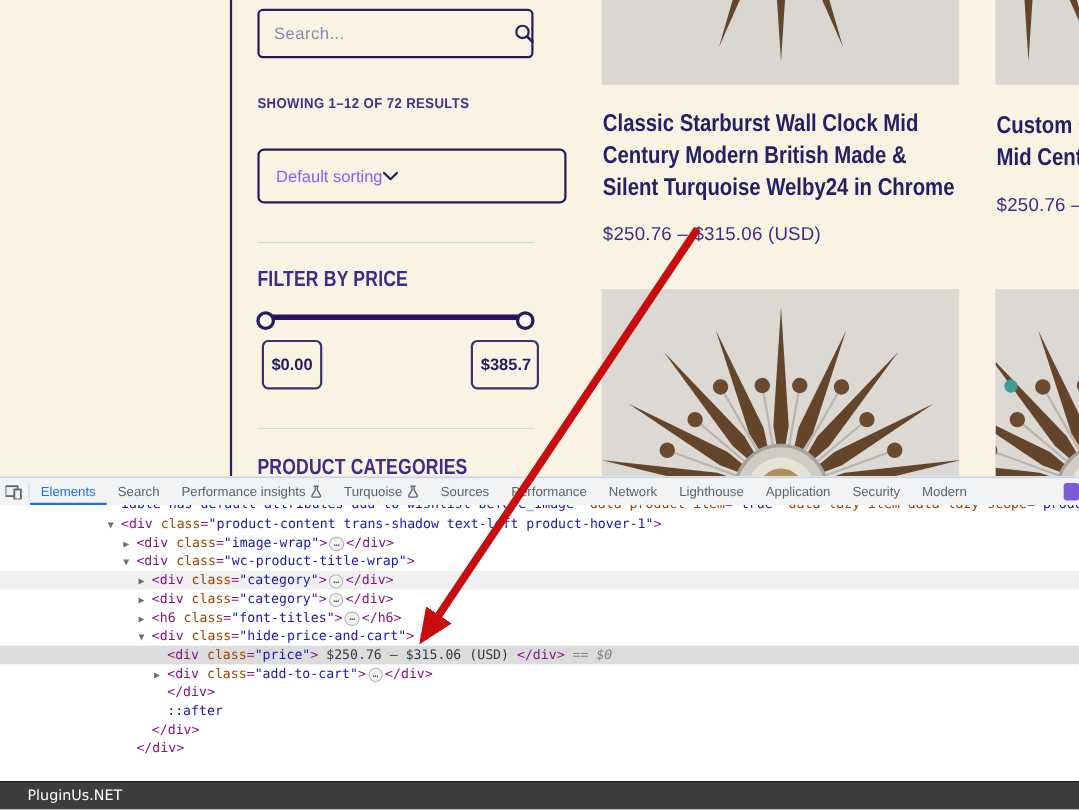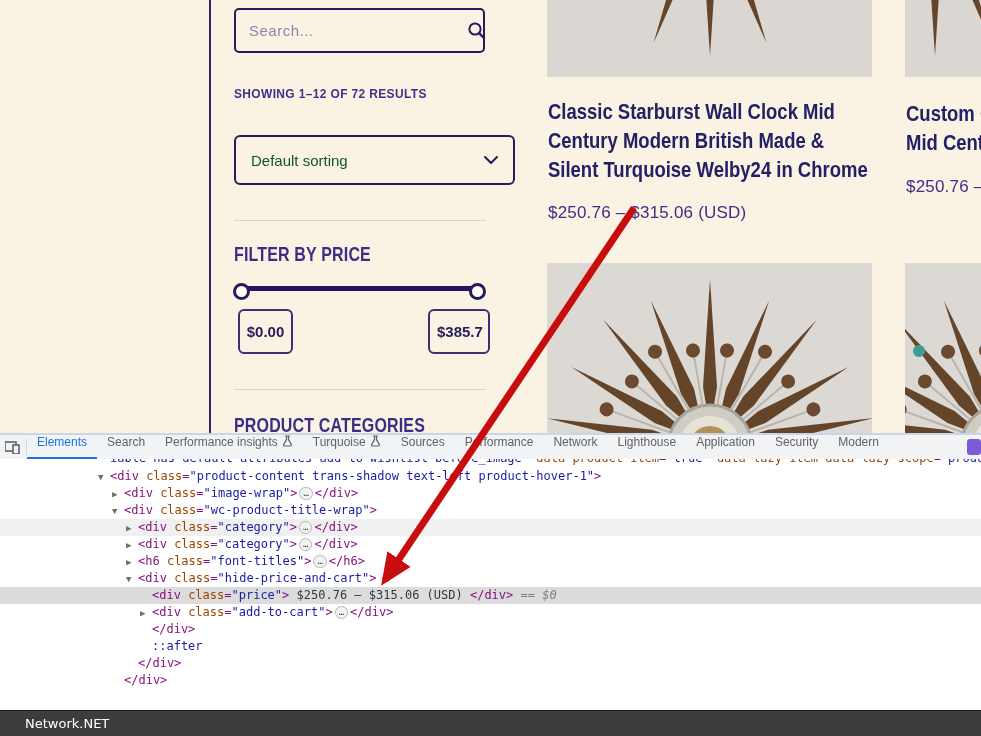--- a/index.html
+++ b/index.html
@@ -9,21 +9,21 @@
   }
   
   .page{position:absolute;left:0;top:0;width:981px;height:433px;background:#faf3e4;overflow:hidden;}
   .vline{position:absolute;left:209px;top:0;width:2px;height:433px;background:#2b2264;}
   .searchbox{position:absolute;left:234px;top:8px;width:247px;height:41px;border:2px solid #241c5c;border-radius:5px;display:flex;align-items:center;background:#faf3e4;}
   .searchbox input{flex:1;border:none;background:transparent;padding:0 13px;font-size:15px;color:#241c5c;outline:none;font-family:Liberation Sans, sans-serif;}
   .searchbox input::placeholder{color:#8d84ad;letter-spacing:.5px;}
   .search-sep{width:1px;height:29px;background:#d9d2c2;}
   .search-btn{width:45px;height:100%;display:flex;align-items:center;justify-content:center;background:none;border:none;cursor:pointer;}
   .showing{position:absolute;left:234px;top:86px;font-size:13px;font-weight:bold;letter-spacing:.4px;color:#3d3189;transform:scaleX(.92);transform-origin:left;white-space:nowrap;}
-  .sortsel{position:absolute;left:234px;top:135px;width:247px;height:46px;border:2px solid #241c5c;border-radius:6px;display:flex;align-items:center;justify-content:space-between;padding:0 15px;font-size:15px;color:#14532d;background:#faf3e4;cursor:pointer;}
+  .sortsel{position:absolute;left:234px;top:135px;width:247px;height:46px;border:2px solid #241c5c;border-radius:6px;display:flex;align-items:center;padding:0 15px;font-size:15px;color:#8b5cf6;background:#faf3e4;cursor:pointer;}
   .hr1{position:absolute;left:234px;top:220px;width:252px;height:1px;background:#ddd6c6;}
   .hr2{position:absolute;left:234px;top:389px;width:252px;height:1px;background:#ddd6c6;}
   .side-title{position:absolute;left:234px;font-size:20px;font-weight:bold;color:#3b2d87;transform:scaleX(.8);transform-origin:left;white-space:nowrap;letter-spacing:.2px;}
   .filter-title{top:243px;}
   .cat-title{top:414px;}
   .track{position:absolute;left:241px;top:286px;width:238px;height:5px;background:#2d1060;border-radius:3px;}
   .handle{position:absolute;width:11px;height:11px;border-radius:50%;background:#fffdf6;border:3px solid #241c5c;top:283px;cursor:pointer;}
   .handle.min{left:233px;}
   .handle.max{left:469px;}
   .pricebox{position:absolute;top:309px;height:41px;border:2px solid #3a3171;border-radius:6px;display:flex;align-items:center;font-weight:bold;font-size:15px;color:#241c5c;overflow:hidden;white-space:nowrap;background:#faf3e4;}
@@ -39,21 +39,21 @@
   .ptitle-1{left:548px;top:97px;font-size:22px;line-height:29px;}
   .ptitle-2{left:906px;top:99px;font-size:22px;line-height:29px;width:90px;overflow:hidden;}
   .pprice{position:absolute;font-size:17px;color:#3f2d86;letter-spacing:.2px;white-space:nowrap;}
   .pprice-1{left:548px;top:203px;}
   .pprice-2{left:906px;top:177px;width:76px;overflow:hidden;}
   
   .devtools{position:absolute;left:0;top:433px;width:981px;background:#ffffff;border-top:2px solid #ccd5e8;}
   .tabbar{height:24px;background:#f1f3f4;display:flex;align-items:center;font-size:12px;color:#5f6368;position:relative;overflow:hidden;}
   .devicon{width:26px;display:flex;align-items:center;justify-content:center;height:100%;}
   .tabsep{width:1px;height:16px;background:#d5d8db;}
-  .tab{padding:0 10px;height:100%;display:flex;gap:4px;cursor:pointer;white-space:nowrap;}
+  .tab{padding:0 10px;height:100%;display:flex;align-items:center;gap:4px;cursor:pointer;white-space:nowrap;}
   .tab.active{color:#1a73e8;box-shadow:inset 0 -2px 0 #1a73e8;}
   .ext-icon{position:absolute;right:0;top:4px;width:14px;height:16px;border-radius:3px;background:#7b5cd6;}
   .tree{font-family:"DejaVu Sans Mono","Liberation Mono",monospace;font-size:12px;color:#303942;overflow:hidden;}
   .row{height:17px;line-height:17px;white-space:pre;}
   .row.clip{height:9px;overflow:hidden;}
   .row.clip .rin{position:relative;top:-9px;display:inline-block;}
   .row.hover{background:#f0f0f1;}
   .row.sel{background:#dcdcdc;}
   .exp{display:inline-block;width:12px;font-size:9px;color:#6e6e6e;text-align:left;}
   .c-t{color:#881280;text-align:center;}
@@ -318,21 +318,21 @@
       <div class="row sel" style="padding-left: 140px;"><span class="rin"><span class="exp"></span><span class="c-t">&lt;div</span><span class="c-a"> class</span><span class="c-t">=</span><span class="c-v">"price"</span><span class="c-t">&gt;</span><span class="c-x"> $250.76 – $315.06 (USD) </span><span class="c-t">&lt;/div&gt;</span><span class="c-g"> == $0</span></span></div>
       <div class="row" style="padding-left: 140px;"><span class="rin"><span class="exp">▶</span><span class="c-t">&lt;div</span><span class="c-a"> class</span><span class="c-t">=</span><span class="c-v">"add-to-cart"</span><span class="c-t">&gt;</span><span class="ell">…</span><span class="c-t">&lt;/div&gt;</span></span></div>
       <div class="row" style="padding-left: 140px;"><span class="rin"><span class="exp"></span><span class="c-t">&lt;/div&gt;</span></span></div>
       <div class="row" style="padding-left: 140px;"><span class="rin"><span class="exp"></span><span class="c-b">::after</span></span></div>
       <div class="row" style="padding-left: 126px;"><span class="rin"><span class="exp"></span><span class="c-t">&lt;/div&gt;</span></span></div>
       <div class="row" style="padding-left: 112px;"><span class="rin"><span class="exp"></span><span class="c-t">&lt;/div&gt;</span></span></div>
     </div>
 </div>
 
 <div class="footer">
-  <span>Network.NET</span>
+  <span>PluginUs.NET</span>
 </div>
 
 <svg class="arrow-overlay" width="981" height="736" viewBox="0 0 981 736">
   <defs>
     <marker id="ah" markerWidth="5" markerHeight="4" refX="3.6" refY="2" orient="auto" markerUnits="strokeWidth">
       <path d="M0,0 L4.6,2 L0,4 Z" fill="#c70d0d"></path>
     </marker>
   </defs>
   <line x1="634" y1="208" x2="385" y2="580" stroke="#c70d0d" stroke-width="7" marker-end="url(#ah)"></line>
 </svg>

